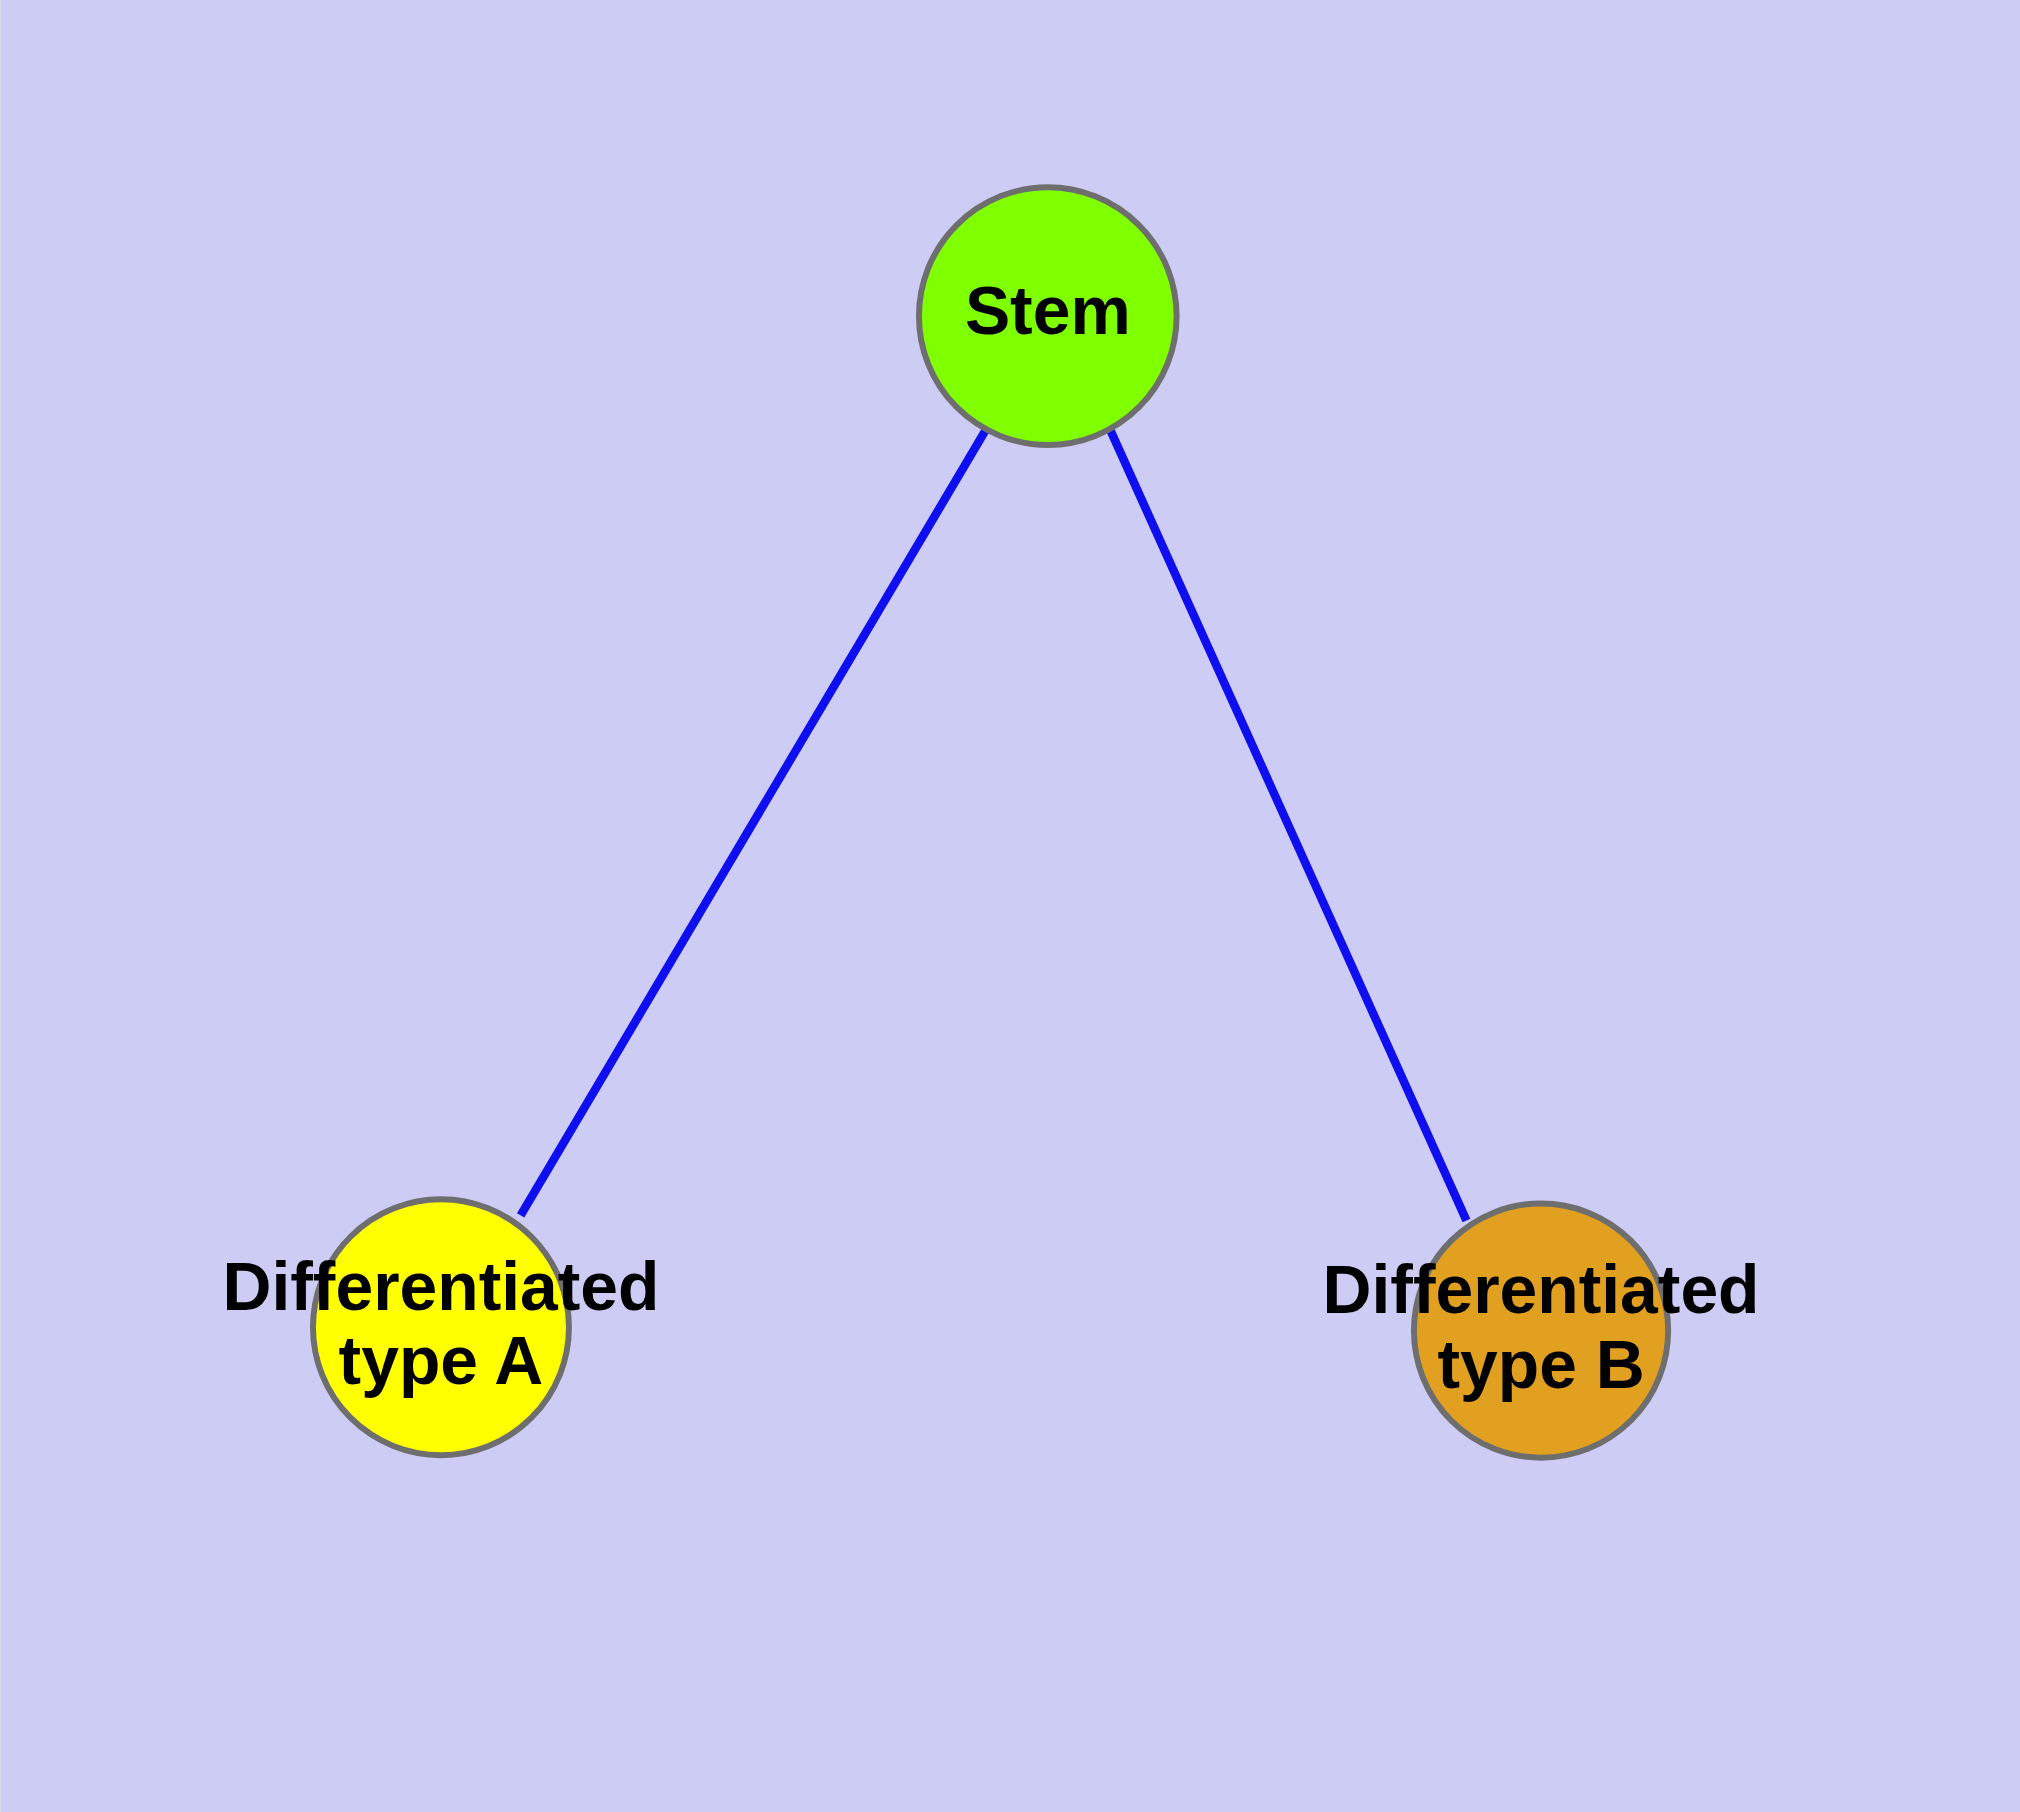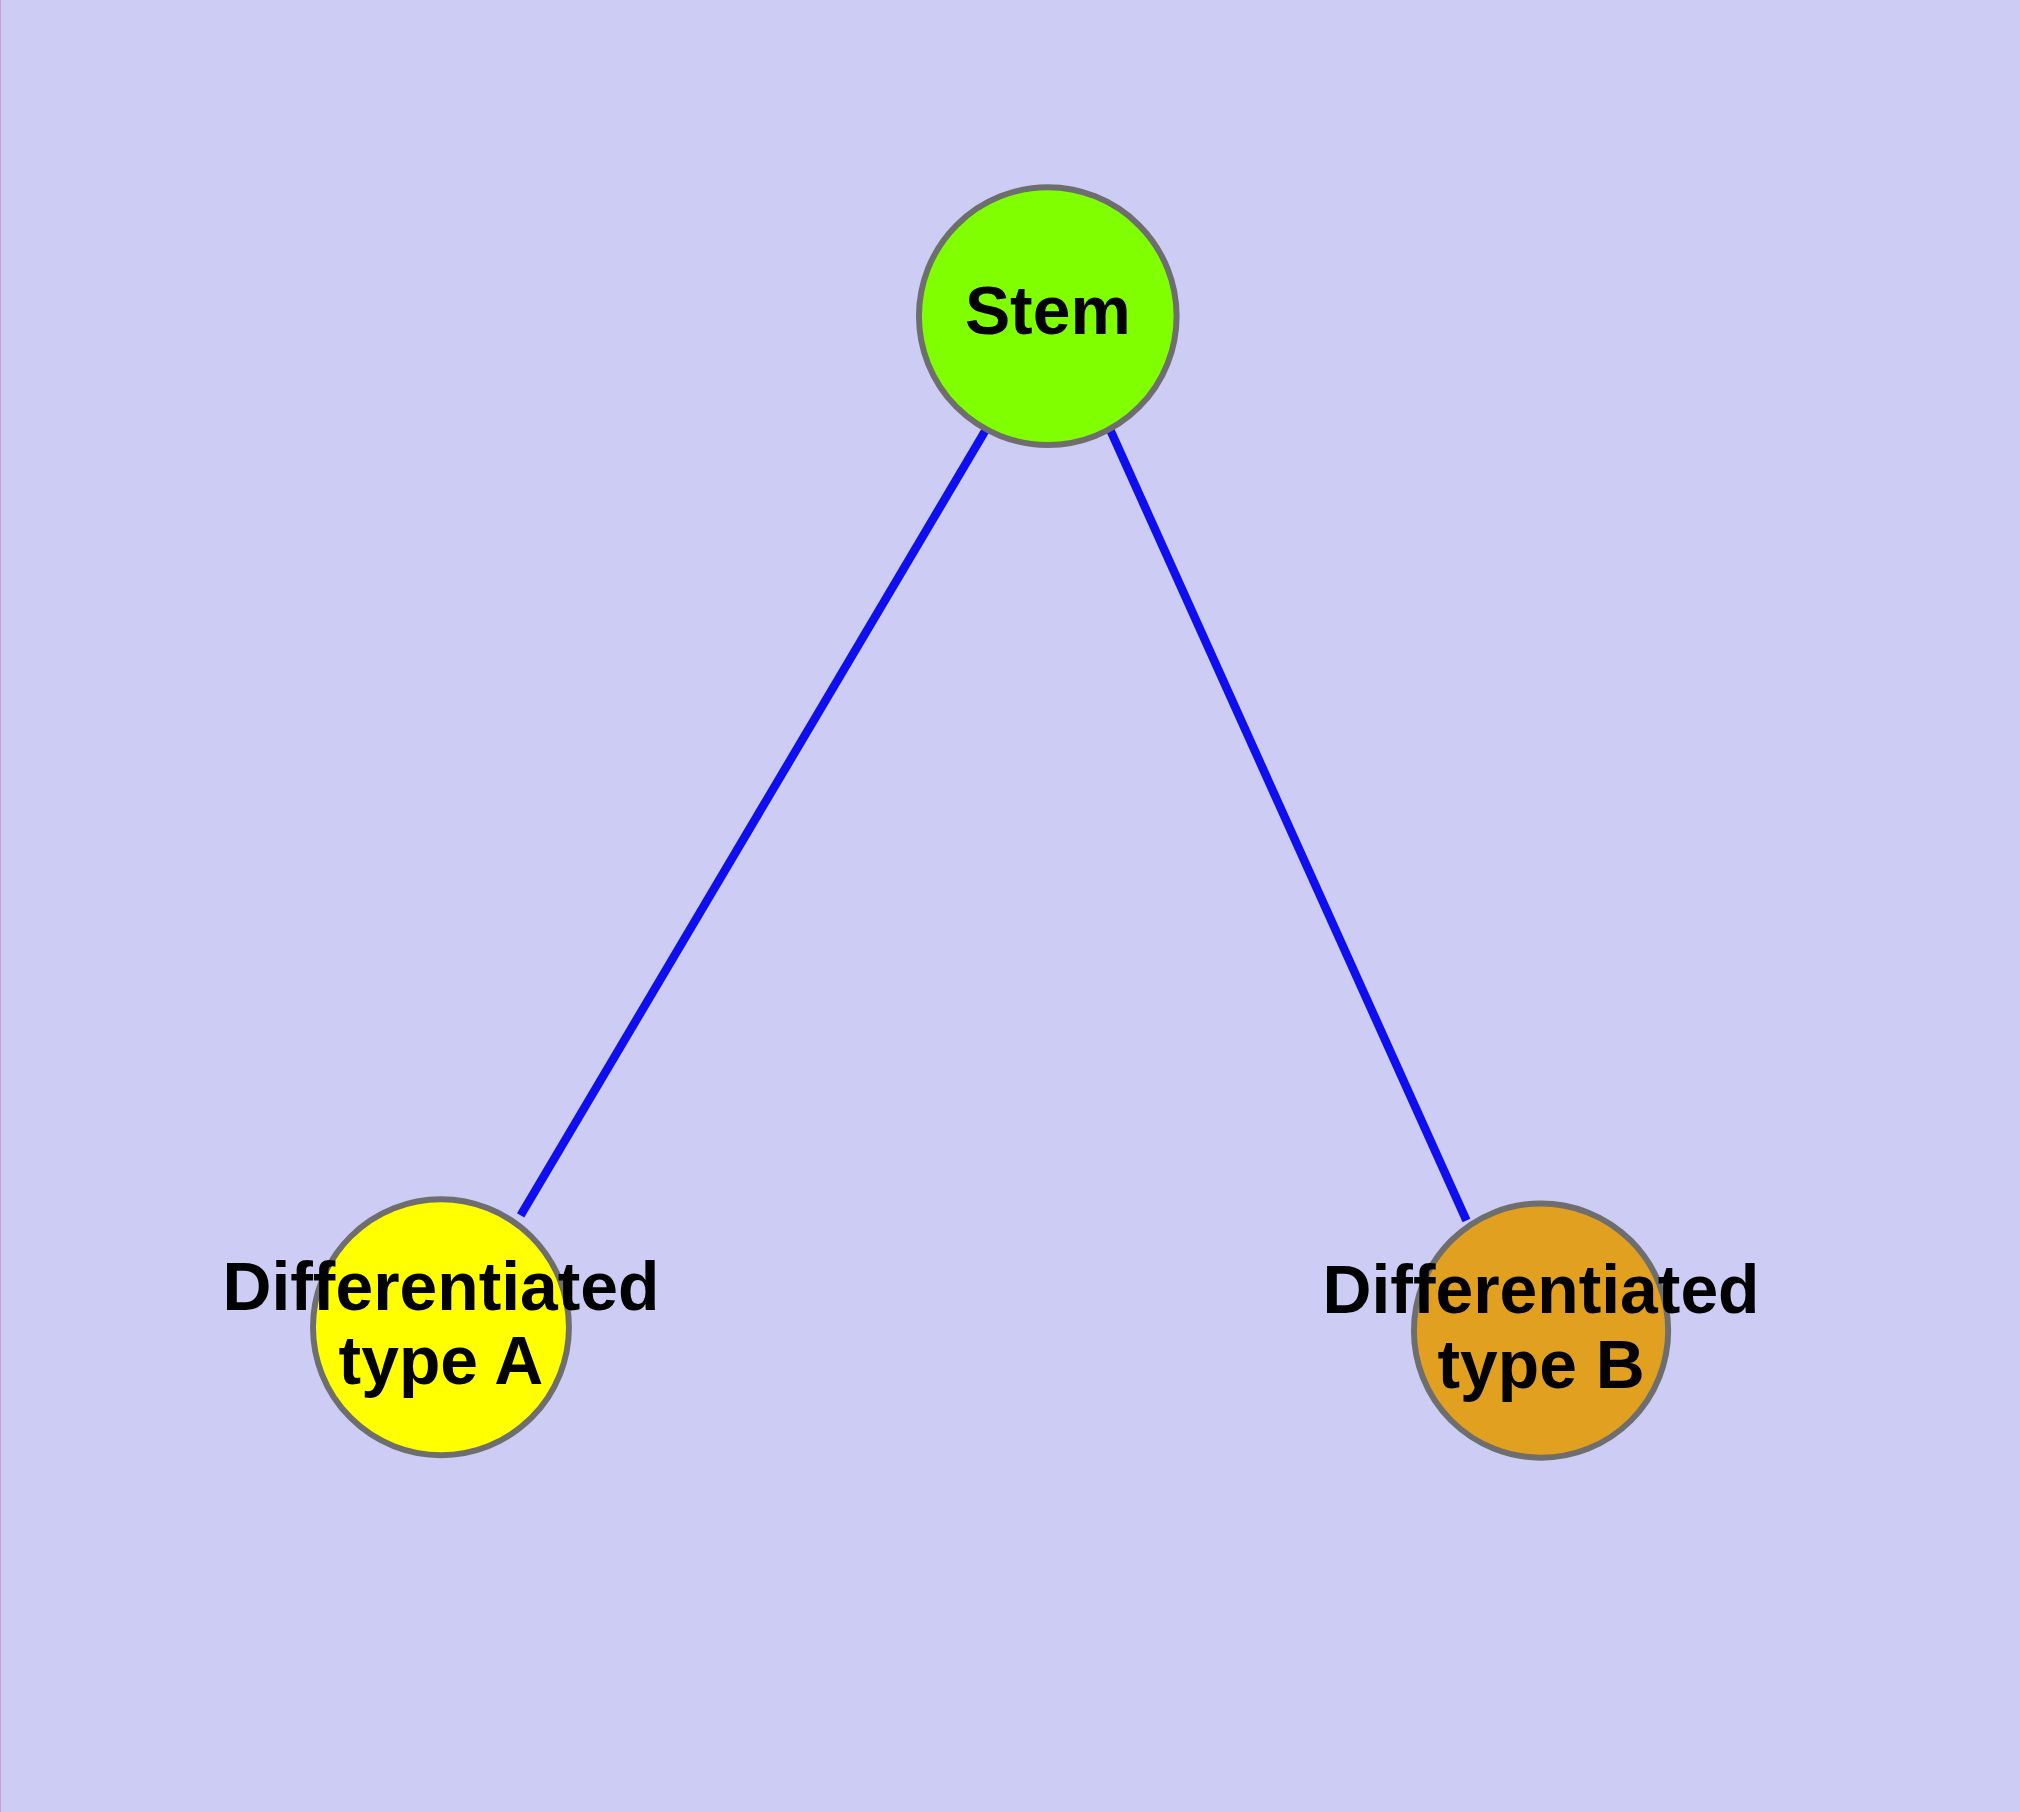--- a/index.html
+++ b/index.html
@@ -5,21 +5,21 @@
 <style>
   html, body {
     margin: 0;
     padding: 0;
     background: #ccccf5;
   }
   #stage {
     position: relative;
     width: 2021px;
     height: 1812px;
-    background: #be185d;
+    background: #fef9c3;
     overflow: hidden;
     font-family: "Liberation Sans", "DejaVu Sans", sans-serif;
   }
   #graph-svg {
     position: absolute;
     left: 0;
     top: 0;
     width: 2021px;
     height: 1812px;
     display: block;

